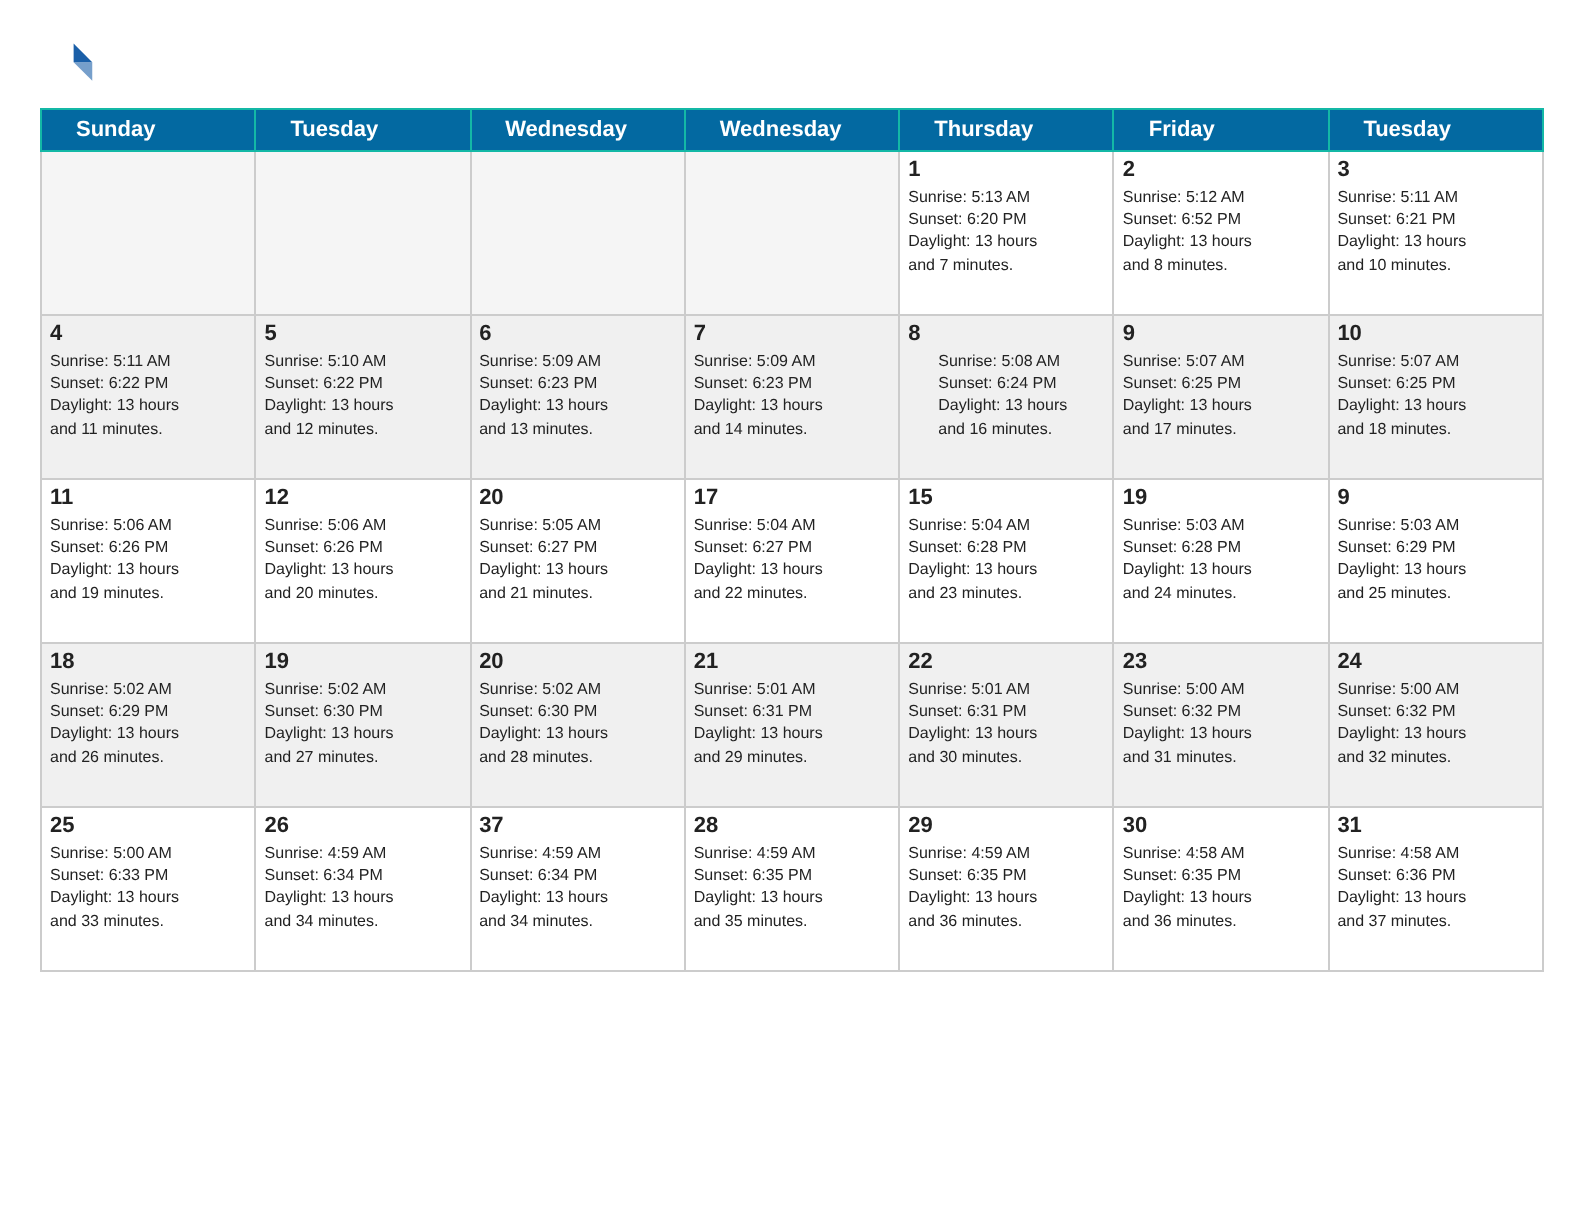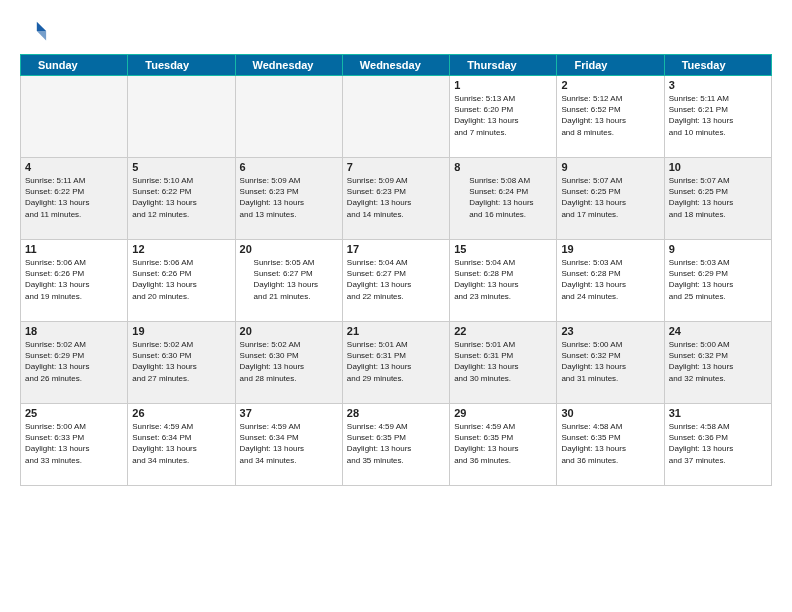--- a/index.html
+++ b/index.html
@@ -222,21 +222,21 @@
           </td>
           <td>
             <span class="day-num">12</span>
             <div class="day-info" style="white-space: pre-line;">Sunrise: 5:06 AM
 Sunset: 6:26 PM
 Daylight: 13 hours
 and 20 minutes.</div>
           </td>
           <td>
             <span class="day-num">20</span>
-            <div class="day-info" style="white-space: pre-line; margin-left: 14px;">Sunrise: 5:05 AM
+            <div class="day-info" style="white-space: pre-line;">Sunrise: 5:05 AM
 Sunset: 6:27 PM
 Daylight: 13 hours
 and 21 minutes.</div>
           </td>
           <td>
             <span class="day-num">17</span>
             <div class="day-info" style="white-space: pre-line;">Sunrise: 5:04 AM
 Sunset: 6:27 PM
 Daylight: 13 hours
 and 22 minutes.</div>

